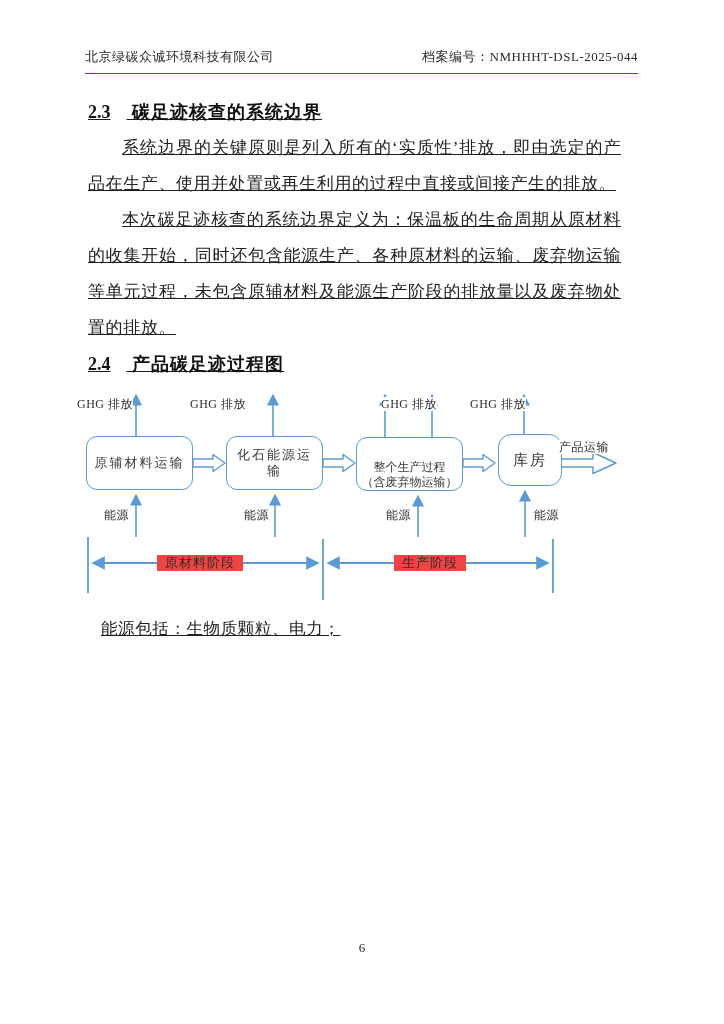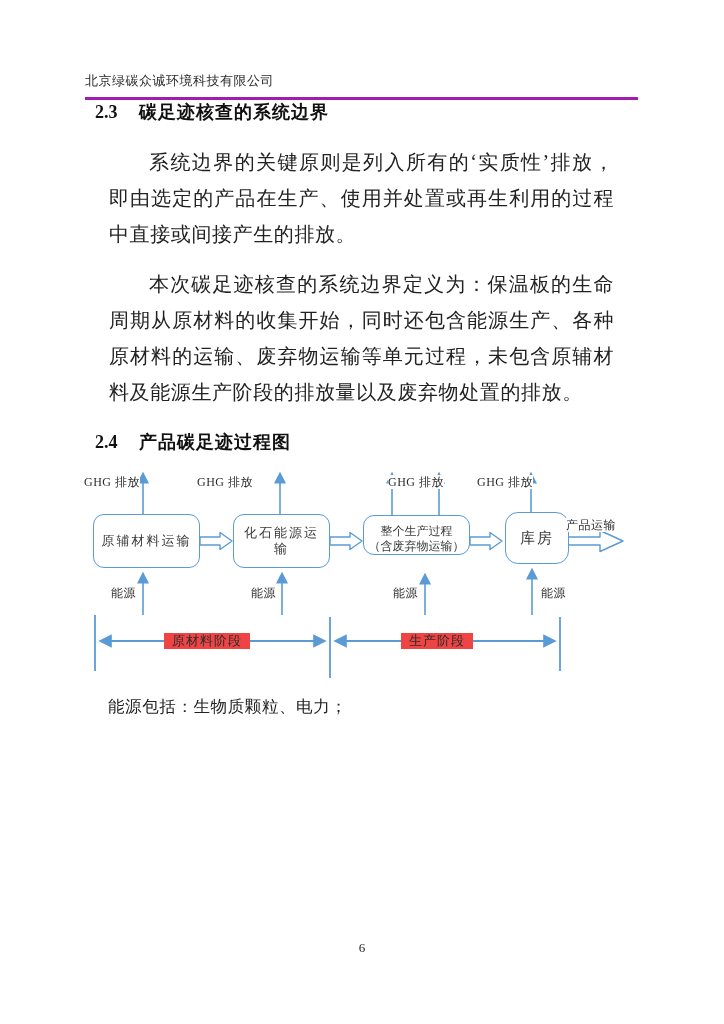--- a/index.html
+++ b/index.html
@@ -5,30 +5,30 @@
   html,body{margin:0;padding:0;}
   body{
     width:724px;height:1024px;background:#ffffff;position:relative;
     font-family:"Liberation Serif","DejaVu Serif",serif;
     color:#1f1f1f;overflow:hidden;
   }
   .page-header{
     position:absolute;left:85px;top:48px;width:553px;
     display:flex;justify-content:space-between;align-items:flex-end;
     font-size:13px;color:#2b2b2b;letter-spacing:.5px;
-    border-bottom:3px solid #a21caf;padding-bottom:7px;margin-top:24px;
+    border-bottom:1px solid #a21caf;padding-bottom:7px;
   }
-  .content{position:absolute;left:95px;top:88px;width:533px;}
+  .content{position:absolute;left:88px;top:88px;width:533px;text-decoration:underline;}
   h2.sec{
     font-size:18px;font-weight:bold;line-height:36px;margin:0;color:#111;
     letter-spacing:1px;
   }
   h2.sec .num{margin-right:16px;letter-spacing:0;}
   .content p.body{
-    margin:14px;font-size:20px;line-height:36px;text-align:justify;
+    margin:0;font-size:17px;line-height:36px;text-align:justify;
     text-indent:2em;letter-spacing:.6px;color:#222;
   }
   h2#sec23{margin-top:6px;}
   h2#sec24{margin-top:0;}
   
   .diagram{
     position:relative;margin-left:-95px;width:724px;height:228px;margin-top:2px;padding-left:24px;
   }
   .diagram svg{position:absolute;left:0;top:0;}
   .dlabel{
@@ -59,20 +59,21 @@
   .page-number{
     position:absolute;top:940px;left:0;width:724px;text-align:center;
     font-size:13px;color:#222;
   }
 </style>
 </head>
 <body>
 
 <div class="page-header">
   <span>北京绿碳众诚环境科技有限公司</span>
+  <span>档案编号：NMHHHT-DSL-2025-044</span>
 </div>
 
 <div class="content">
 
   <h2 class="sec" id="sec23">
     <span class="num">2.3</span>
     <span>碳足迹核查的系统边界</span>
   </h2>
   <p class="body">系统边界的关键原则是列入所有的‘实质性’排放，即由选定的产品在生产、使用并处置或再生利用的过程中直接或间接产生的排放。</p>
   <p class="body">本次碳足迹核查的系统边界定义为：保温板的生命周期从原材料的收集开始，同时还包含能源生产、各种原材料的运输、废弃物运输等单元过程，未包含原辅材料及能源生产阶段的排放量以及废弃物处置的排放。</p>
@@ -129,21 +130,21 @@
     <span class="dlabel" style="left:388px;top:13px">GHG 排放</span>
     <span class="dlabel" style="left:477px;top:13px">GHG 排放</span>
 
     <div class="dbox" style="left:93px;top:52px;width:107px;height:54px">
       <div class="l1">原辅材料运输</div>
     </div>
     <div class="dbox" style="left:233px;top:52px;width:97px;height:54px">
       <div class="l1">化石能源运</div>
       <div class="l2">输</div>
     </div>
-    <div class="dbox small-text" style="left:363px;top:53px;width:107px;height:40px;justify-content:center;padding-top:7px">
+    <div class="dbox small-text" style="left:363px;top:53px;width:107px;height:54px;justify-content:flex-end;padding-top:7px">
       <div class="l1">整个生产过程</div>
       <div class="l2">（含废弃物运输）</div>
     </div>
     <div class="dbox" style="left:505px;top:50px;width:64px;height:52px;border-radius:13px">
       <div class="l1" style="font-size:15px">库房</div>
     </div>
 
     <span class="dlabel" style="left:566px;top:56px">产品运输</span>
 
     <span class="dlabel" style="left:111px;top:124px">能源</span>

